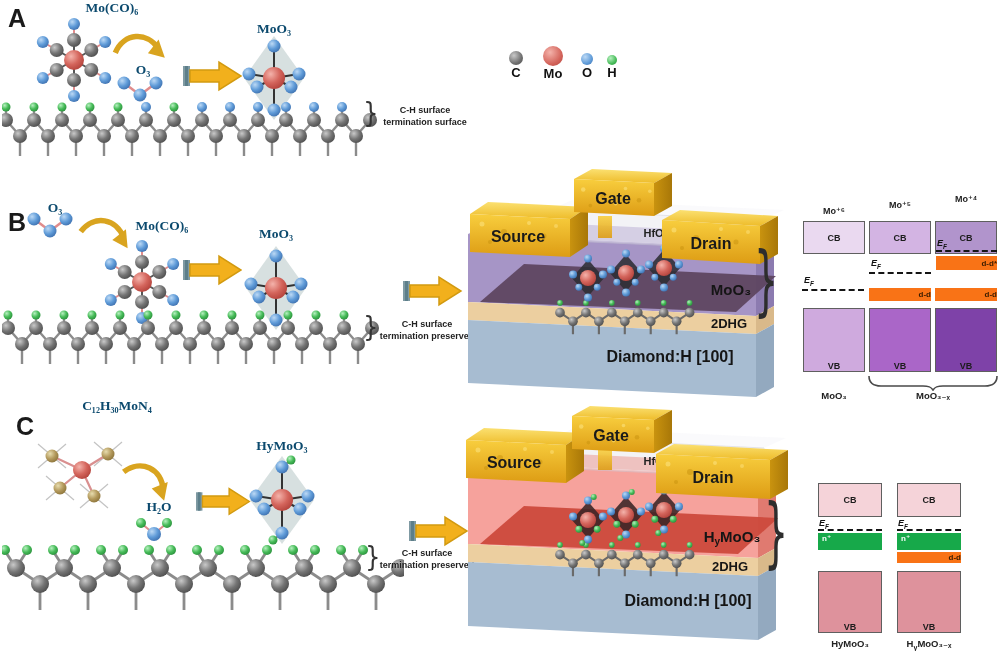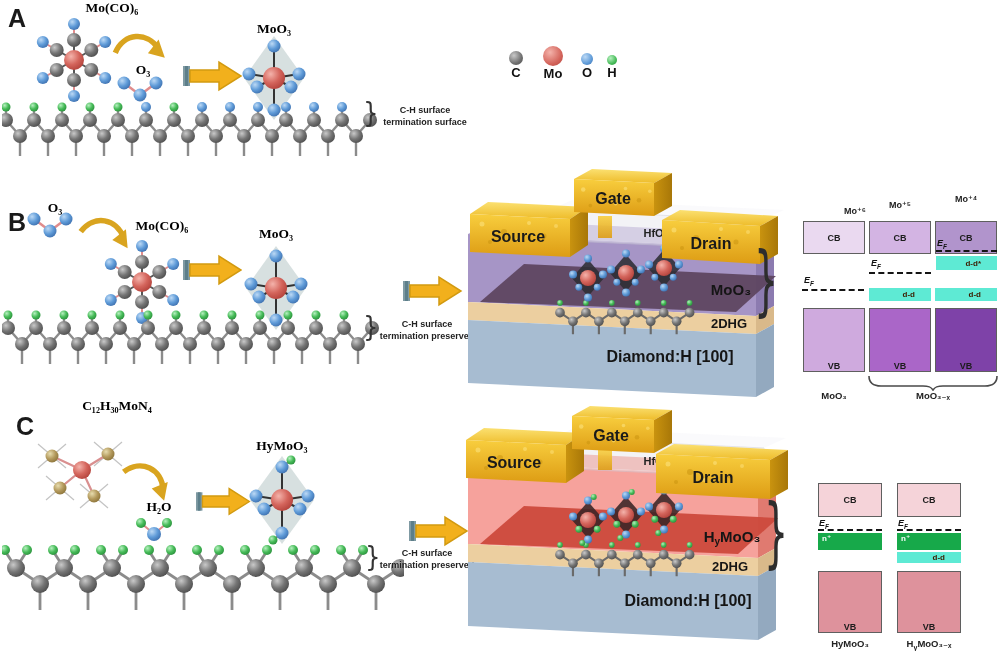--- a/index.html
+++ b/index.html
@@ -1,27 +1,27 @@
 <!DOCTYPE html>
 <html><head>
 <meta charset="utf-8">
 <style>
   *{margin:0;padding:0;box-sizing:border-box}
   body{background:#fff;font-family:"Liberation Sans","DejaVu Sans",sans-serif}
   #canvas{position:relative;width:1000px;height:651px;background:#ffffff;overflow:hidden}
   .abs{position:absolute}
   .panel-letter{position:absolute;font-size:25px;font-weight:bold;color:#1a1a1a}
-  .chem{position:absolute;font-family:"Liberation Serif","DejaVu Serif",serif;font-weight:bold;font-size:13.5px;color:#000000;white-space:nowrap;text-align:center}
+  .chem{position:absolute;font-family:"Liberation Serif","DejaVu Serif",serif;font-weight:bold;font-size:13.5px;color:#0c4a6e;white-space:nowrap;text-align:center}
   .note{position:absolute;font-size:9px;font-weight:bold;color:#222;line-height:1.3;text-align:center;white-space:nowrap}
   .legend-label{font-size:13px;font-weight:bold;color:#111;text-align:center}
   .legend-item{position:absolute;display:flex;flex-direction:column;align-items:center}
   .dot{border-radius:50%}
   .bandbox{position:absolute;border:1.6px solid #5f5f5f;display:flex;align-items:center;justify-content:center;font-size:9px;font-weight:bold;color:#1c1c1c}
   .vb{align-items:flex-end;padding-bottom:0}
-  .orange{position:absolute;background:#5eead4;display:flex;align-items:center;justify-content:flex-end;padding-right:16px;font-size:8px;font-weight:bold;color:#3c1d00}
+  .orange{position:absolute;background:#f97316;display:flex;align-items:center;justify-content:flex-end;padding-right:0;font-size:8px;font-weight:bold;color:#3c1d00}
   .dash{position:absolute;border-top:2.6px dashed #151515}
   .ef{position:absolute;font-size:9px;font-weight:bold;font-style:italic;color:#111;line-height:1}
   .ef sub{font-size:6.5px}
   .bandhdr{position:absolute;font-size:9px;font-weight:bold;color:#222;text-align:center;white-space:nowrap}
   .bandfoot{position:absolute;font-size:9.5px;font-weight:bold;color:#222;text-align:center;white-space:nowrap}
   .bandfoot sub{font-size:7px}
   .greenbox{position:absolute;background:#17a94a;color:#fff;font-size:8px;font-weight:bold;padding:1px 0 0 4px}
   .bigbrace{position:absolute;font-size:76px;font-weight:400;color:#2d2d2d;transform:scaleX(.5);transform-origin:left center;line-height:.9;font-family:"DejaVu Sans",sans-serif}
   .smallbrace{position:absolute;font-size:28px;color:#333;transform:scaleX(.85);line-height:1;font-family:"DejaVu Sans",sans-serif}
   .bnd{stroke:#8b8b8b;stroke-width:2.4}
@@ -437,21 +437,21 @@
   </g>
   <text x="251" y="87" font-size="16" font-weight="bold" fill="#1a1a1a" text-anchor="middle">Drain</text>
 
   <text x="271" y="133" font-size="15" font-weight="bold" fill="#151515" text-anchor="middle">MoO₃</text>
   <text x="269" y="166" font-size="13" font-weight="bold" fill="#151515" text-anchor="middle">2DHG</text>
   <text x="210" y="200" font-size="16" font-weight="bold" fill="#151515" text-anchor="middle">Diamond:H [100]</text>
 </svg>
 
 <div class="bigbrace" style="left:754px;top:246px">}</div>
 
-<div class="bandhdr" style="left:824px;top:206px;width:62px">Mo⁺⁶</div>
+<div class="bandhdr" style="left:803px;top:206px;width:62px">Mo⁺⁶</div>
 <div class="bandhdr" style="left:869px;top:200px;width:62px">Mo⁺⁵</div>
 <div class="bandhdr" style="left:935px;top:194px;width:62px">Mo⁺⁴</div>
 
 <div class="bandbox" style="left:803px;top:221px;width:62px;height:33px;background:#ead9f0">CB</div>
 <div class="bandbox" style="left:869px;top:221px;width:62px;height:33px;background:#d3b4e3">CB</div>
 <div class="bandbox" style="left:935px;top:221px;width:62px;height:33px;background:#b194cc">CB</div>
 
 <span class="ef" style="left:937px;top:239px"><span>E</span><sub>F</sub></span>
 <div class="dash" style="left:936px;top:250px;width:61px"></div>
 <div class="orange" style="left:936px;top:256px;width:61px;height:14px">d-d*</div>

